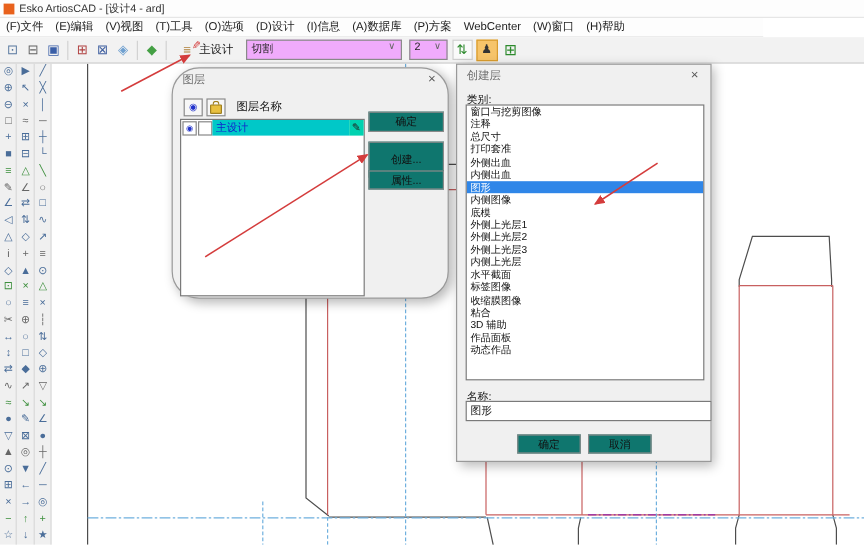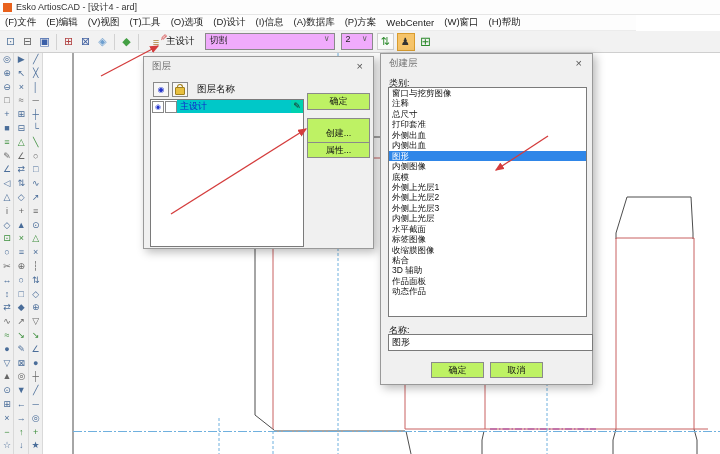--- a/index.html
+++ b/index.html
@@ -39,37 +39,37 @@
   .toolcol .tool:nth-child(4n){color:#666;}
   .toolcol .tool:nth-child(7n){color:#3d8f3d;}
   
   svg.drawing{position:absolute;left:0;top:0;z-index:1;pointer-events:none;}
   svg.arrows{position:absolute;left:0;top:0;z-index:50;pointer-events:none;}
   
   .dialog{position:absolute;background:#f0f0f0;border:1px solid #999;
           box-shadow:3px 3px 9px rgba(0,0,0,.28);z-index:10;box-sizing:border-box;}
   .dlg-title{height:19px;display:flex;align-items:center;padding:0 8px;font-size:9.5px;color:#707070;}
   .dlg-close{margin-left:auto;color:#555;font-size:11px;line-height:11px;padding:0 2px;}
-  #layers-dialog{left:143px;top:56px;width:231px;height:193px;}
+  #layers-dialog{left:143px;top:56px;width:231px;height:193px;border-radius:23px;}
   .hdr-row{position:absolute;left:9px;top:25px;display:flex;align-items:center;gap:3px;}
   .mini-btn{width:14px;height:13px;border:1px solid #8a8a8a;background:#f7f7f7;display:flex;
             align-items:center;justify-content:center;font-size:8px;}
   .eye-glyph{color:#2233cc;font-size:8px;}
   .mini-lock{width:8px;height:6px;background:#e8c040;border:1px solid #a08020;border-radius:1px;position:relative;margin-top:3px;}
   .mini-lock:before{content:"";position:absolute;left:1px;top:-4px;width:4px;height:3px;
                     border:1px solid #a08020;border-bottom:none;border-radius:3px 3px 0 0;}
   .hdr-label{font-size:9.5px;color:#111;margin-left:6px;}
   .layers-list{position:absolute;left:6px;top:42px;width:152px;height:146px;background:#fff;border:1px solid #7a7a7a;}
   .layer-row{height:13px;display:flex;align-items:center;}
   .chk{width:10px;height:10px;border:1px solid #888;background:#fff;margin-left:1px;
        display:flex;align-items:center;justify-content:center;flex:0 0 auto;}
   .chk .eye-glyph{font-size:7px;}
   .layer-name{flex:1;background:#00c8c8;color:#1122cc;font-size:9px;height:13px;line-height:13px;padding-left:3px;overflow:hidden;}
   .pen-cell{width:12px;height:13px;background:#00d2b0;color:#222;font-size:9px;line-height:13px;text-align:center;flex:0 0 auto;}
-  .dlg-btn{position:absolute;background:#bef264;border:1px solid #8a8a8a;font-size:9px;color:#111;
+  .dlg-btn{position:absolute;background:#0f766e;border:1px solid #8a8a8a;font-size:9px;color:#111;
            font-family:inherit;padding:0;}
   #btn-layers-ok{left:163px;top:36px;width:63px;height:17px;}
   #btn-layers-create{left:163px;top:61px;width:63px;height:30px;}
   #btn-layers-props{left:163px;top:85px;width:63px;height:16px;}
   #create-dialog{left:380px;top:53px;width:213px;height:332px;}
   .cat-label{position:absolute;left:8px;top:23px;font-size:9px;color:#111;}
   .cat-list{position:absolute;left:7px;top:33px;width:199px;height:230px;background:#fff;
             border:1px solid #7a7a7a;overflow:hidden;box-sizing:border-box;}
   .cat-item{height:10.45px;line-height:10.6px;font-size:8.5px;color:#111;padding-left:3px;white-space:nowrap;}
   .cat-item.selected{background:#2f86e8;color:#fff;}

